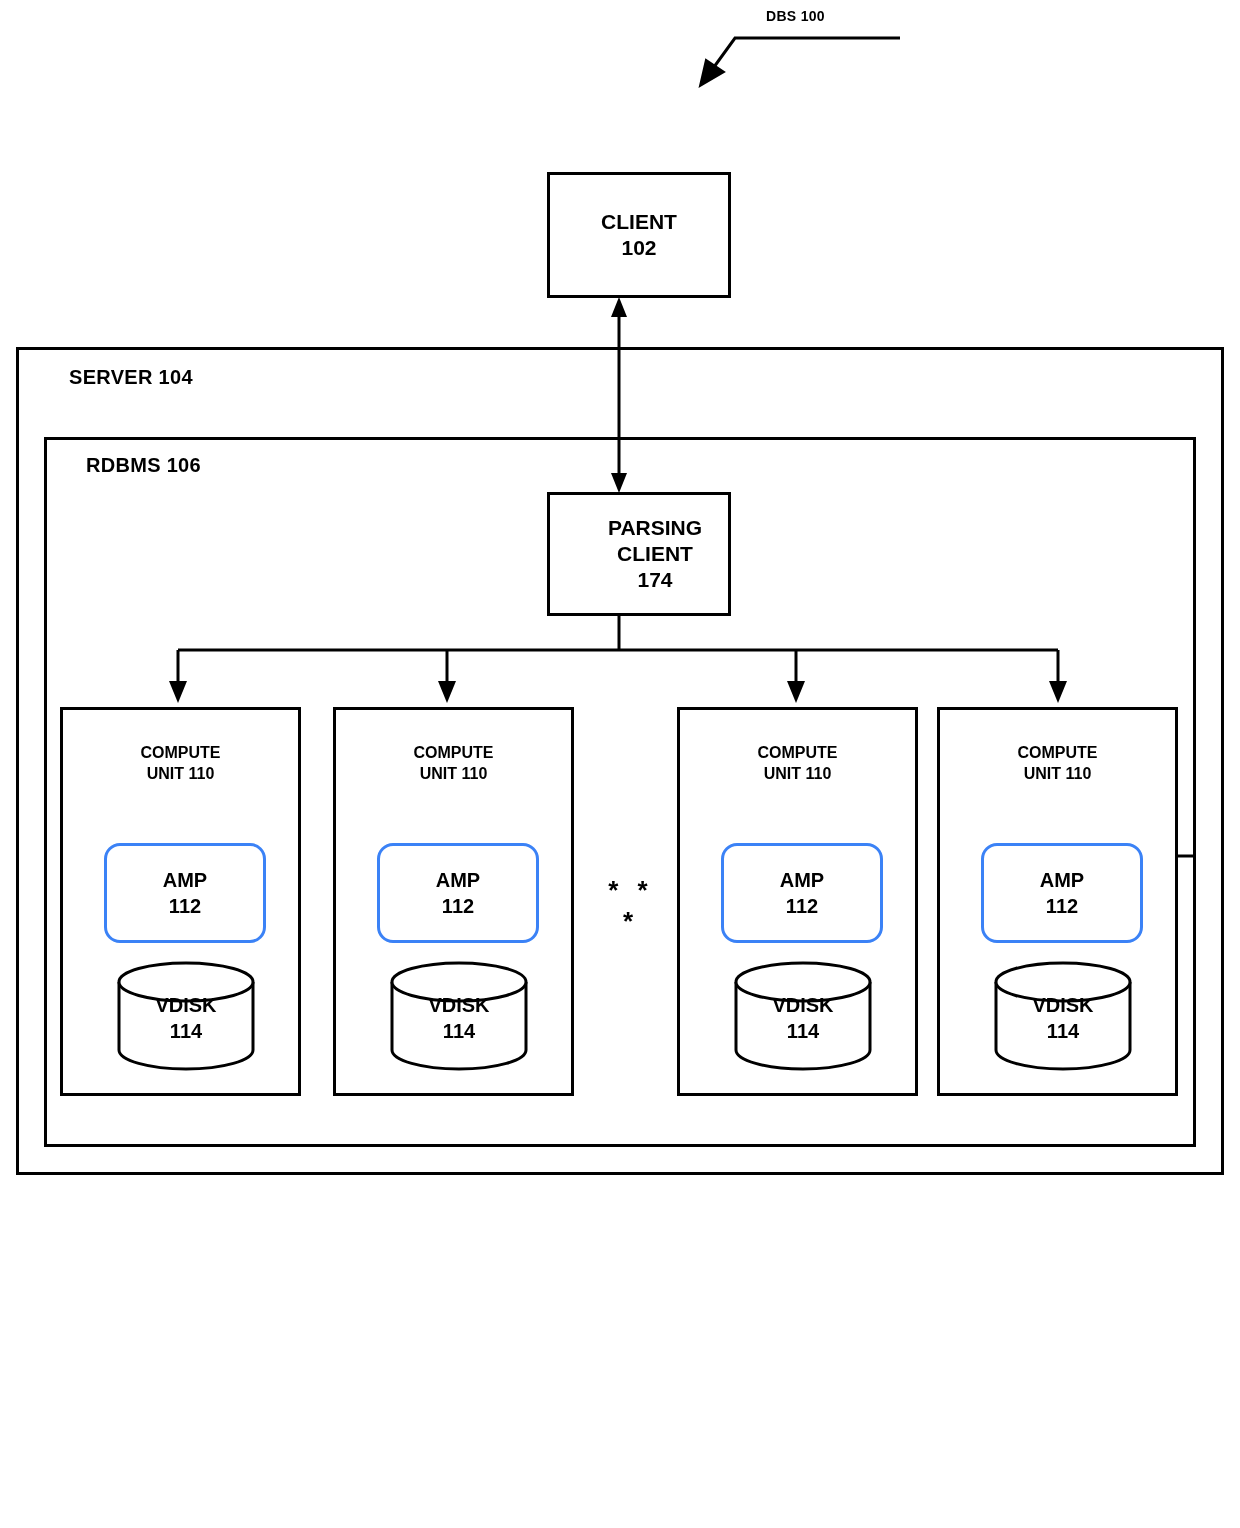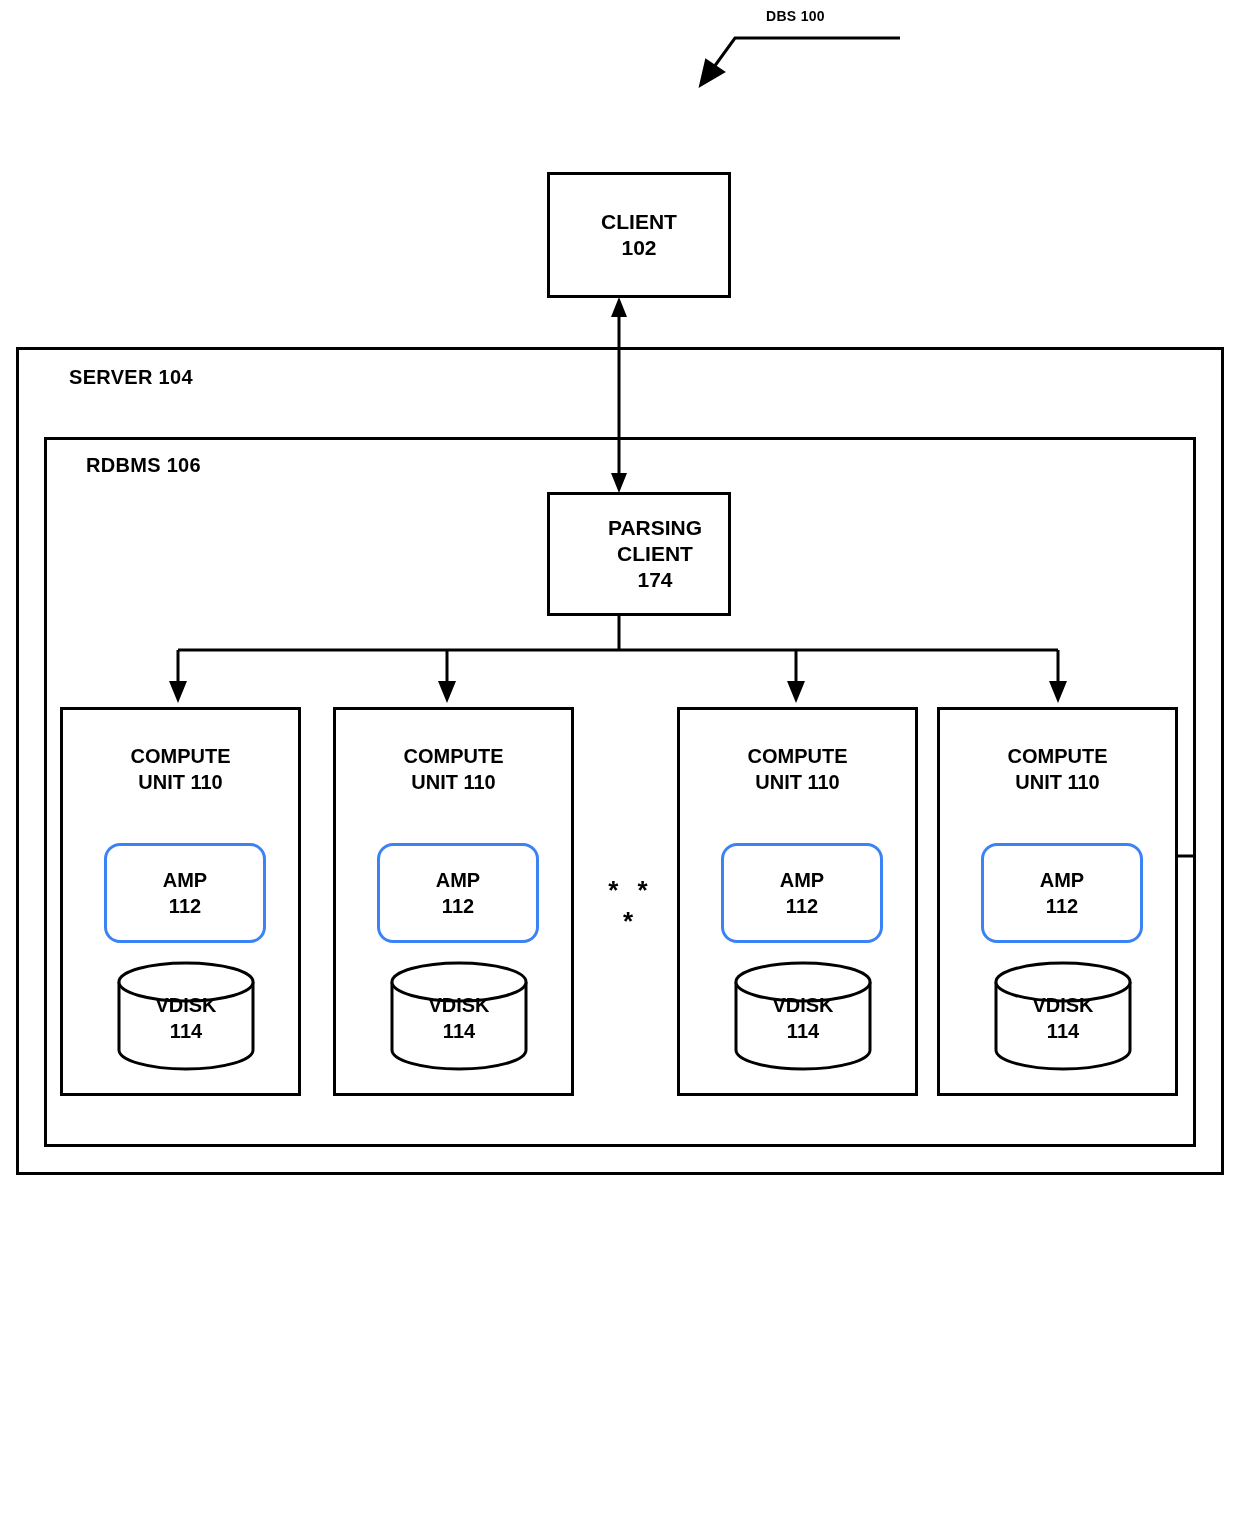--- a/index.html
+++ b/index.html
@@ -106,21 +106,21 @@
     top: 707px;
     width: 241px;
     height: 389px;
   }
   .compute-unit .cu-title {
     position: absolute;
     left: 0;
     right: 0;
     top: 33px;
     text-align: center;
-    font-size: 20px;
+    font-size: 16px;
     font-weight: bold;
     line-height: 1.3;
   }
   #compute-unit-1 { left: 60px; }
   #compute-unit-2 { left: 333px; }
   #compute-unit-3 { left: 677px; }
   #compute-unit-4 { left: 937px; }
 
   .amp-box {
     position: absolute;

